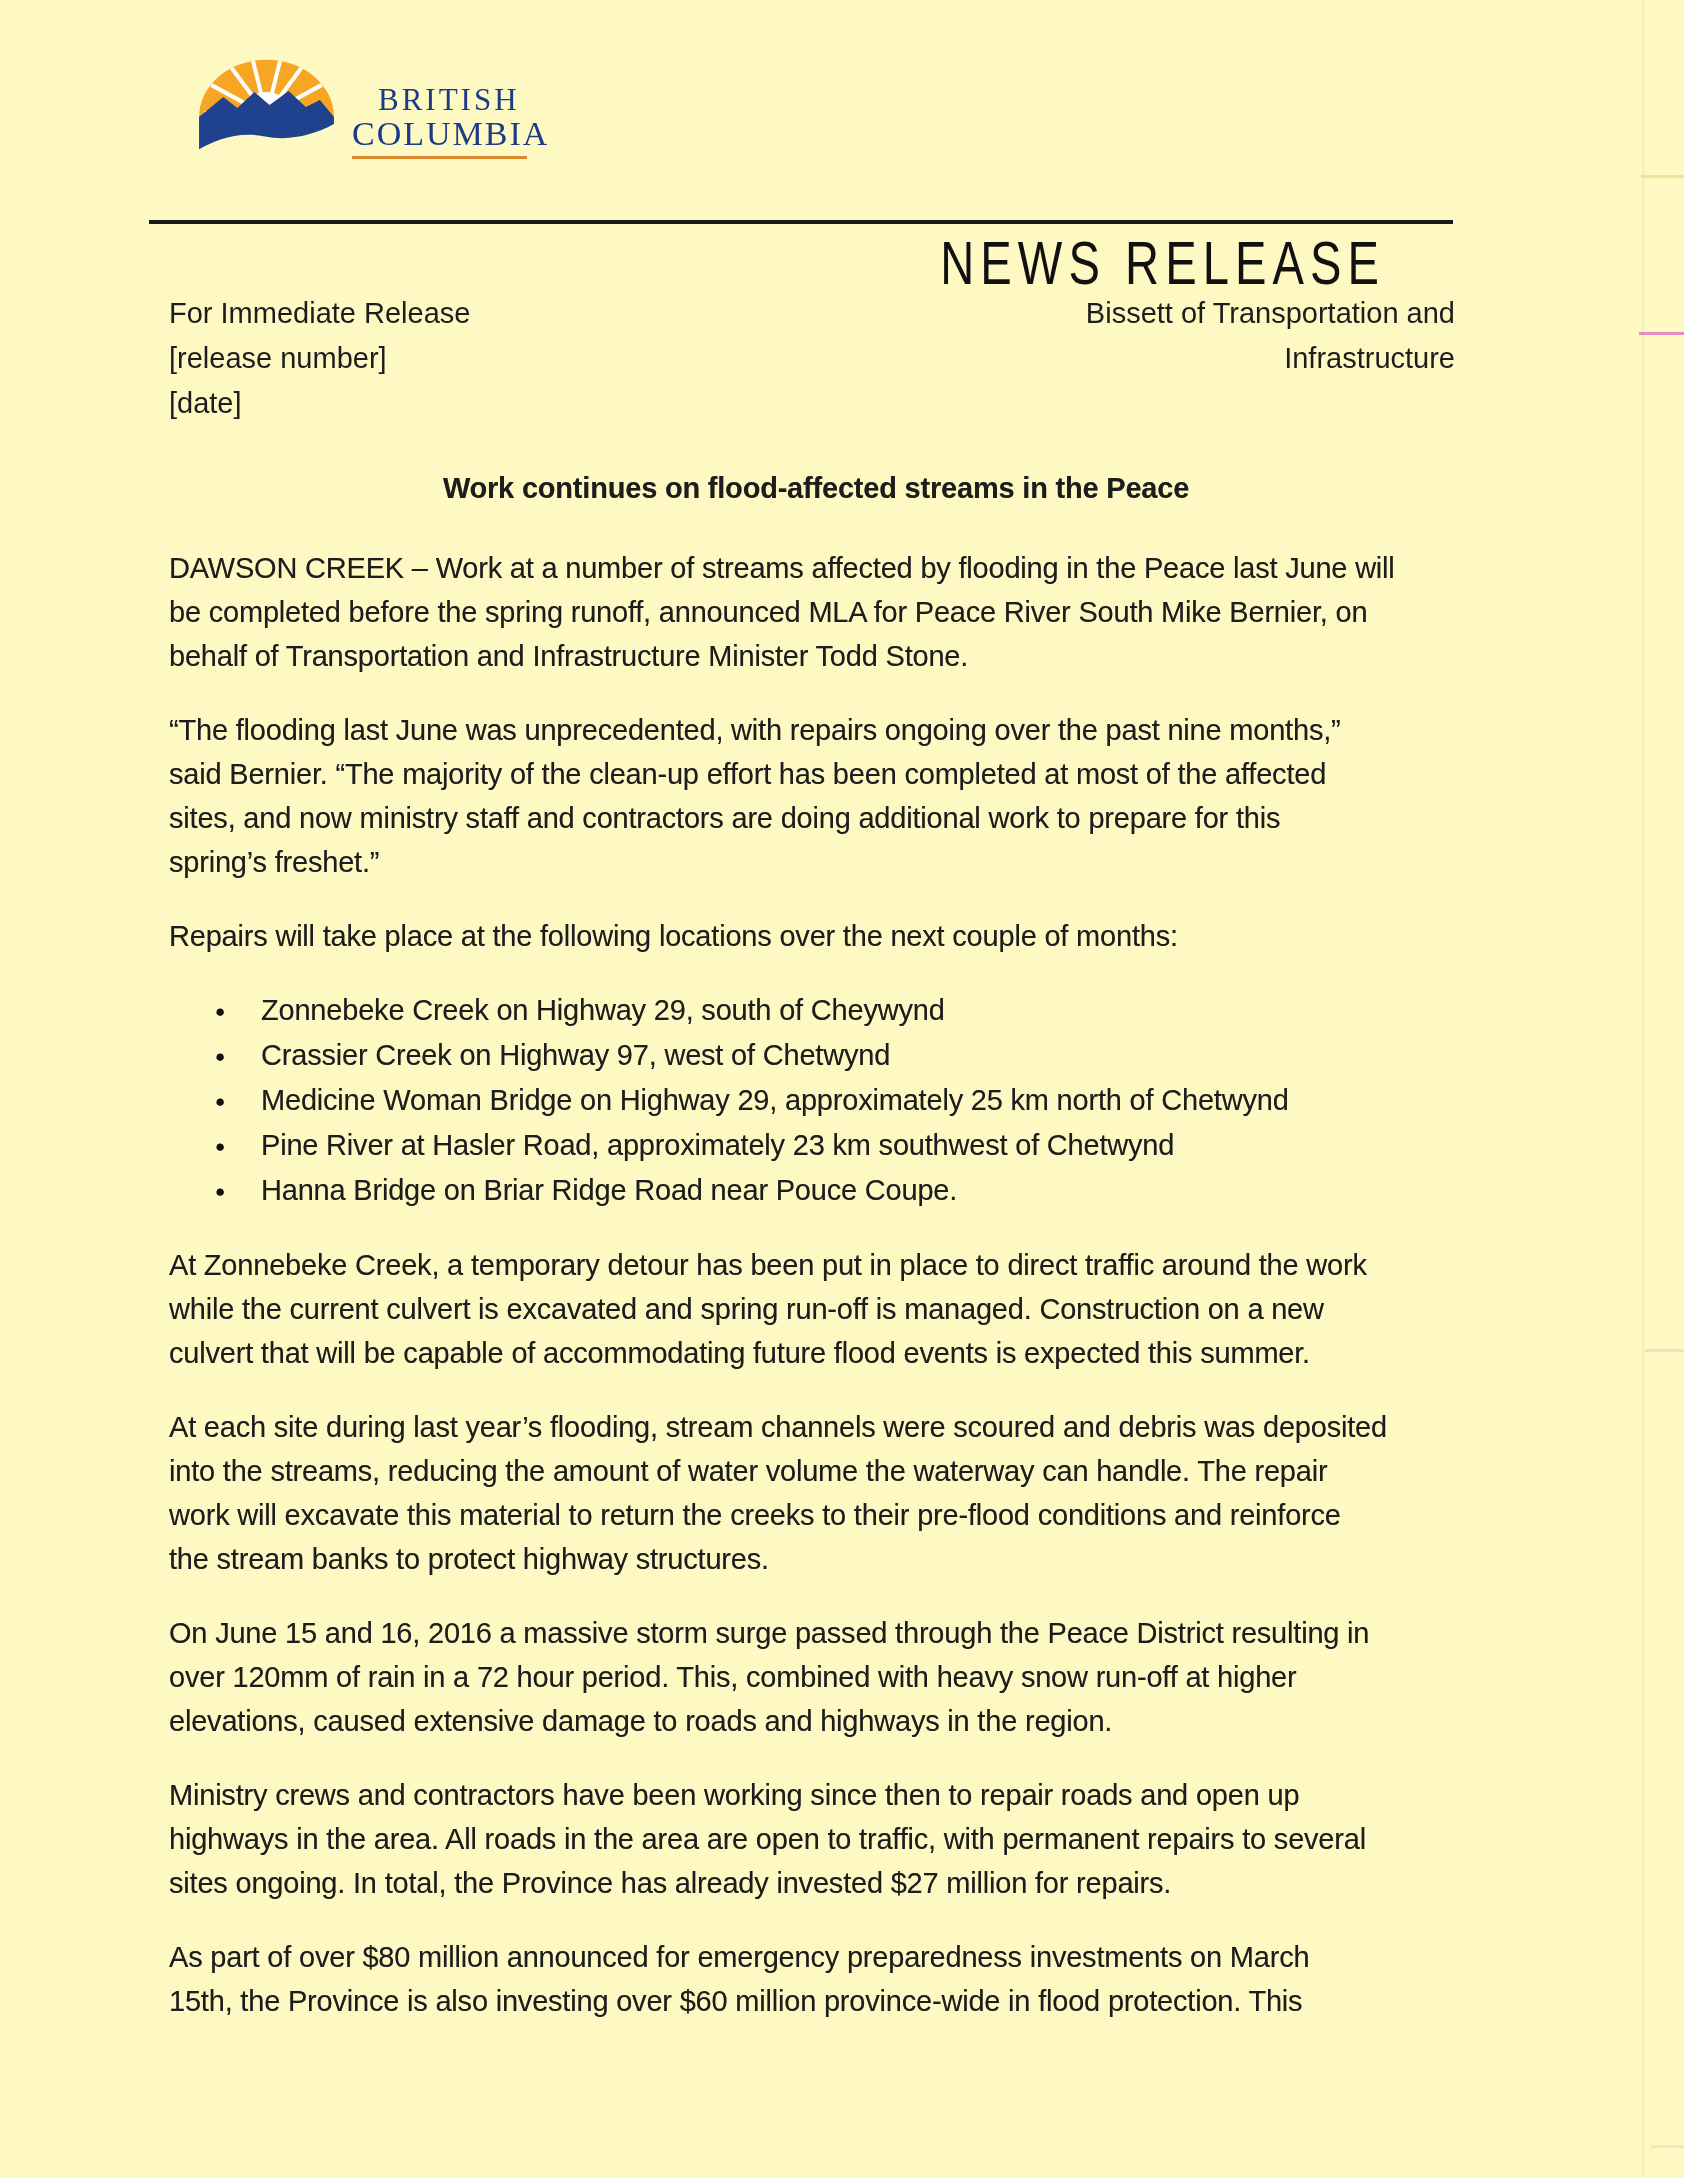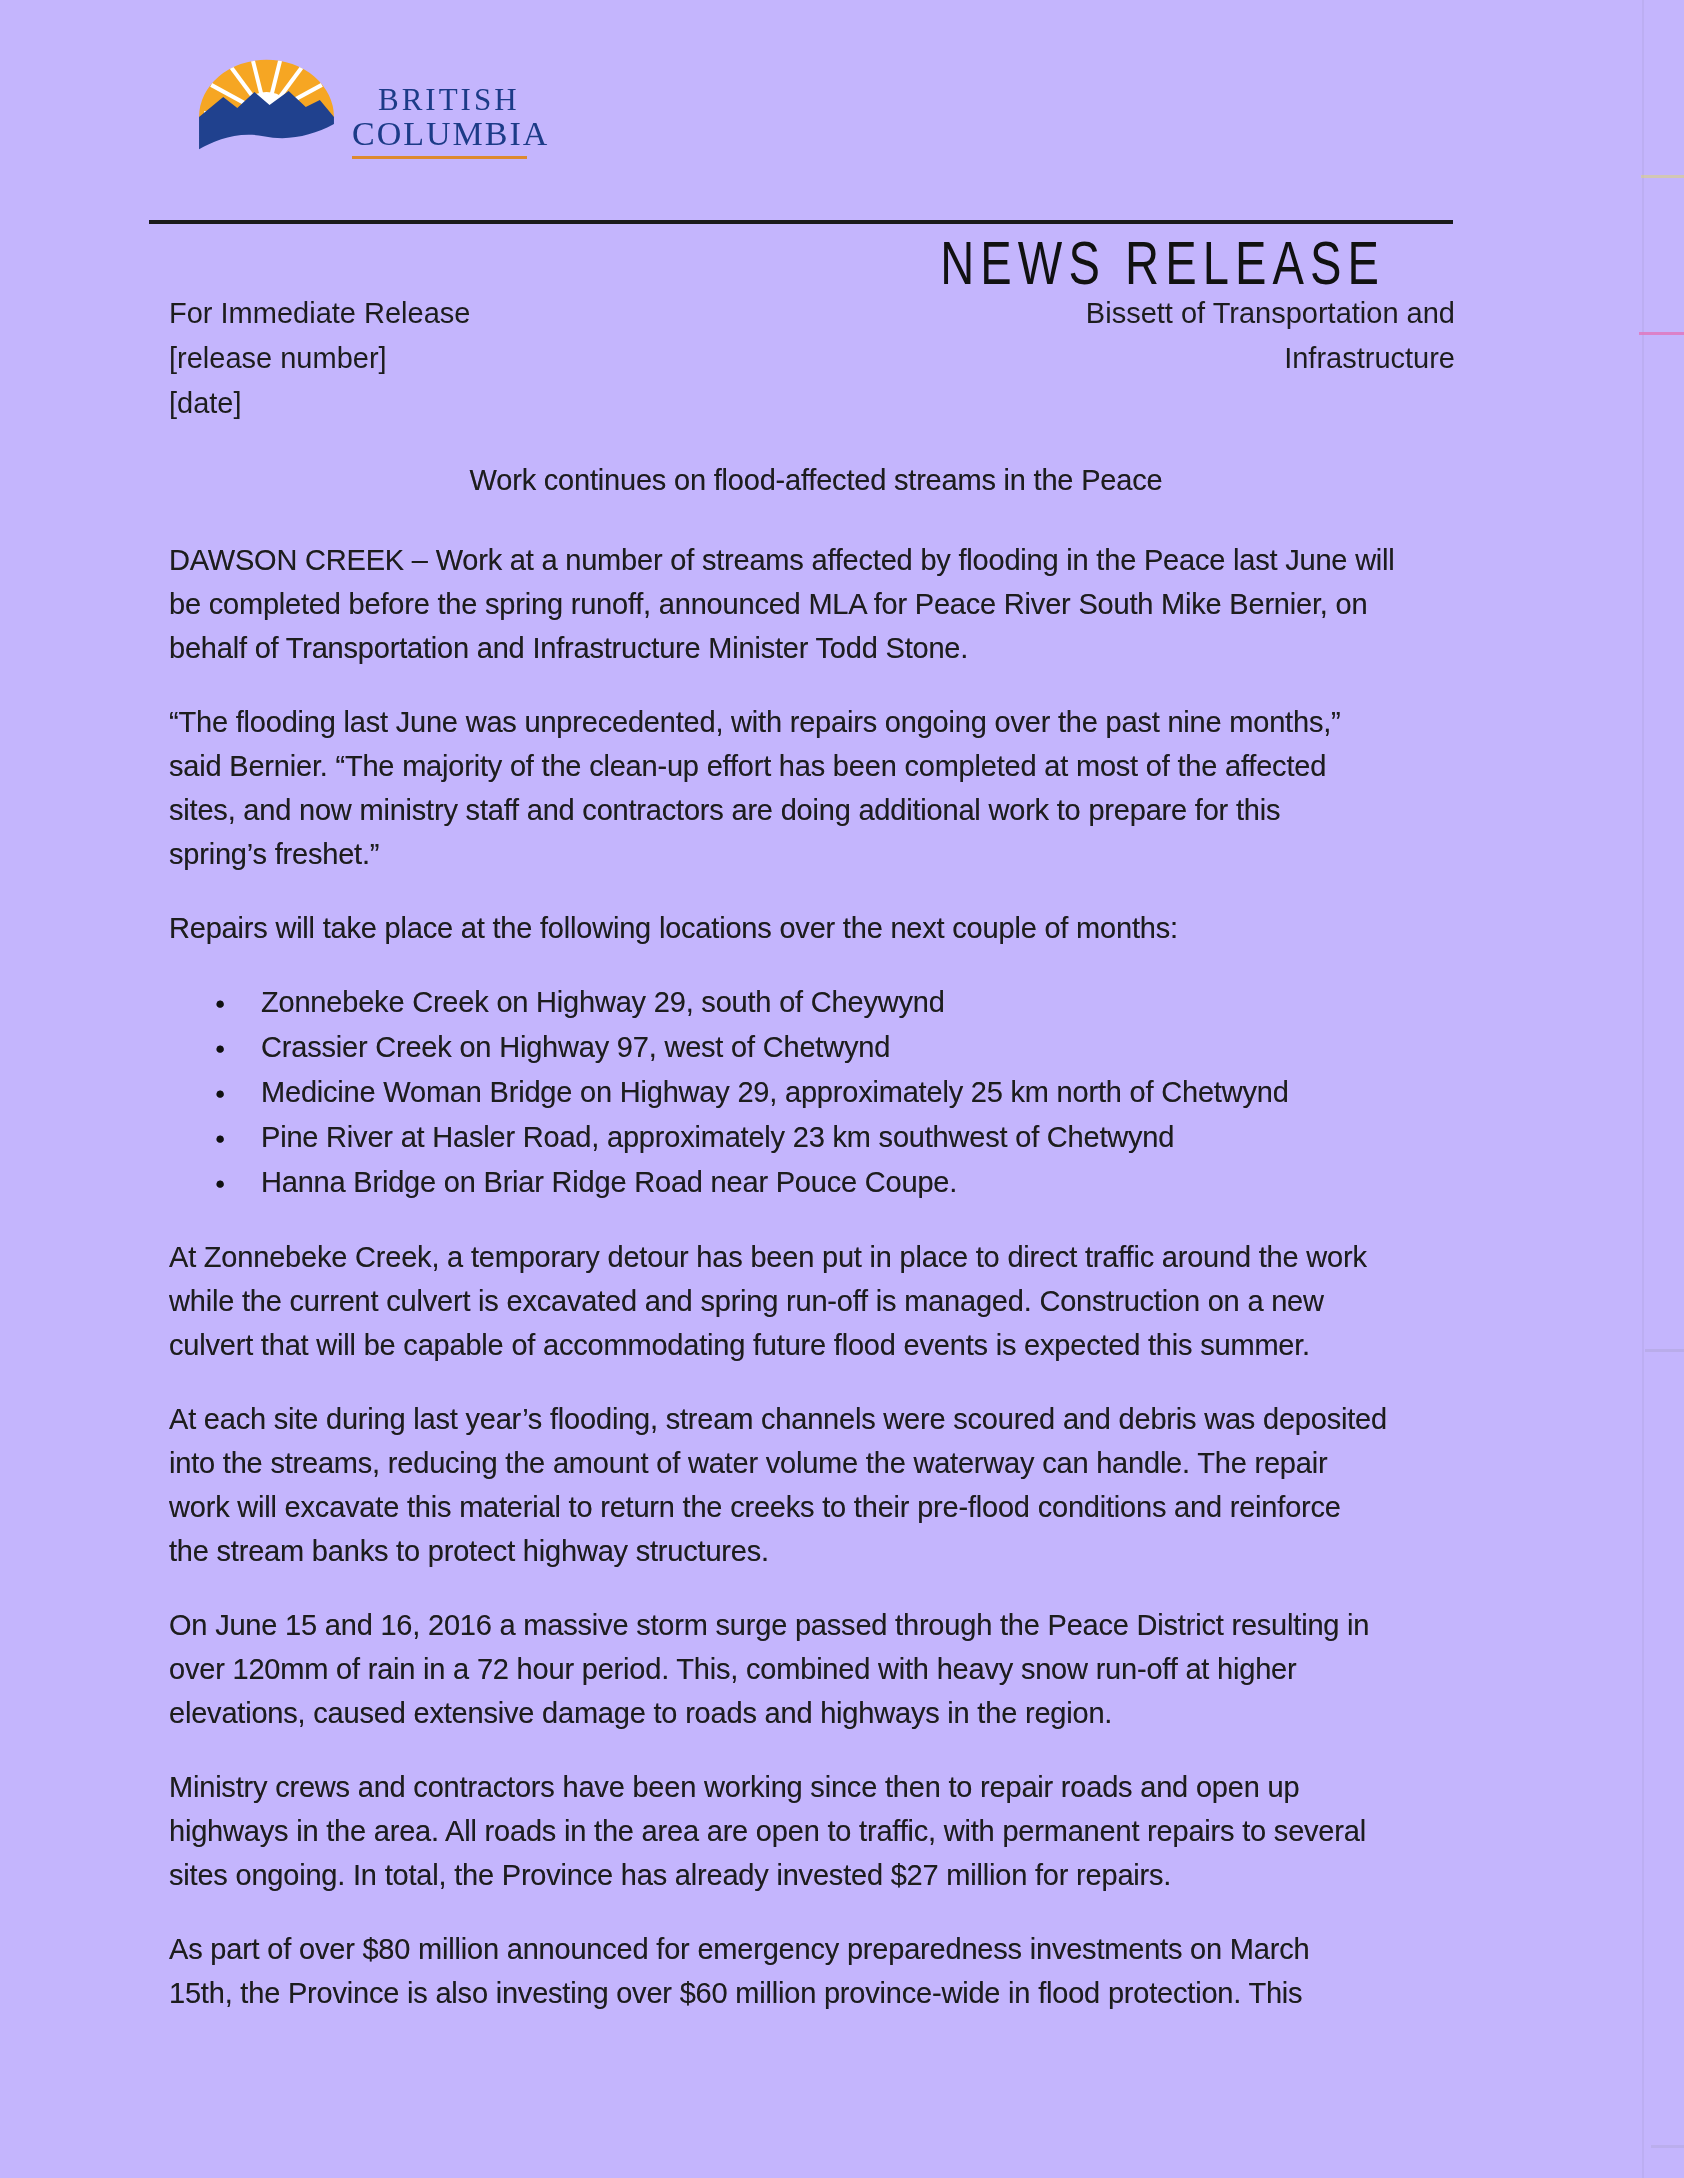--- a/index.html
+++ b/index.html
@@ -1,19 +1,19 @@
 <!DOCTYPE html>
 <html><head>
 <meta charset="utf-8">
 <style>
   html,body{margin:0;padding:0;background:#ffffff;}
   .page{
     position:relative;
     width:1685px;height:2178px;
-    background:#c4b5fd;
+    background:#fef9c3;
     overflow:hidden;
     font-family:"Liberation Sans", sans-serif;
     color:#1d1d1d;
   }
 
   
   .scan-vline{position:absolute;top:0;right:41px;width:2px;height:100%;background:rgba(60,60,60,0.06);}
   .scan-mark{position:absolute;right:0;height:3px;}
   .mark-yellow{top:175px;width:44px;background:rgba(222,214,120,0.55);}
   .mark-pink{top:332px;width:46px;background:rgba(224,120,190,0.85);}
@@ -47,22 +47,22 @@
   }
   .release-info .right{text-align:right;}
 
   
   .article{
     position:absolute;left:169px;top:458px;width:1294px;
     font-size:29px;line-height:44px;letter-spacing:-0.2px;
     text-shadow:0 0 0.5px rgba(20,20,20,0.45);
   }
   .headline{
-    text-align:center;font-weight:normal;font-size:29px;
-    margin:0 0 36px 0;
+    text-align:center;font-weight:bold;font-size:29px;
+    margin:8px 0 36px 0;
   }
   .para{margin:0 0 30px 0;white-space:pre-line;}
   ul.bullets{list-style:none;margin:0 0 30px 0;padding:0;}
   ul.bullets li{position:relative;padding-left:92px;line-height:45px;}
   ul.bullets li::before{
     content:"●";position:absolute;left:46px;top:1px;
     font-size:17px;color:#111;
   }
 </style>
 </head>

